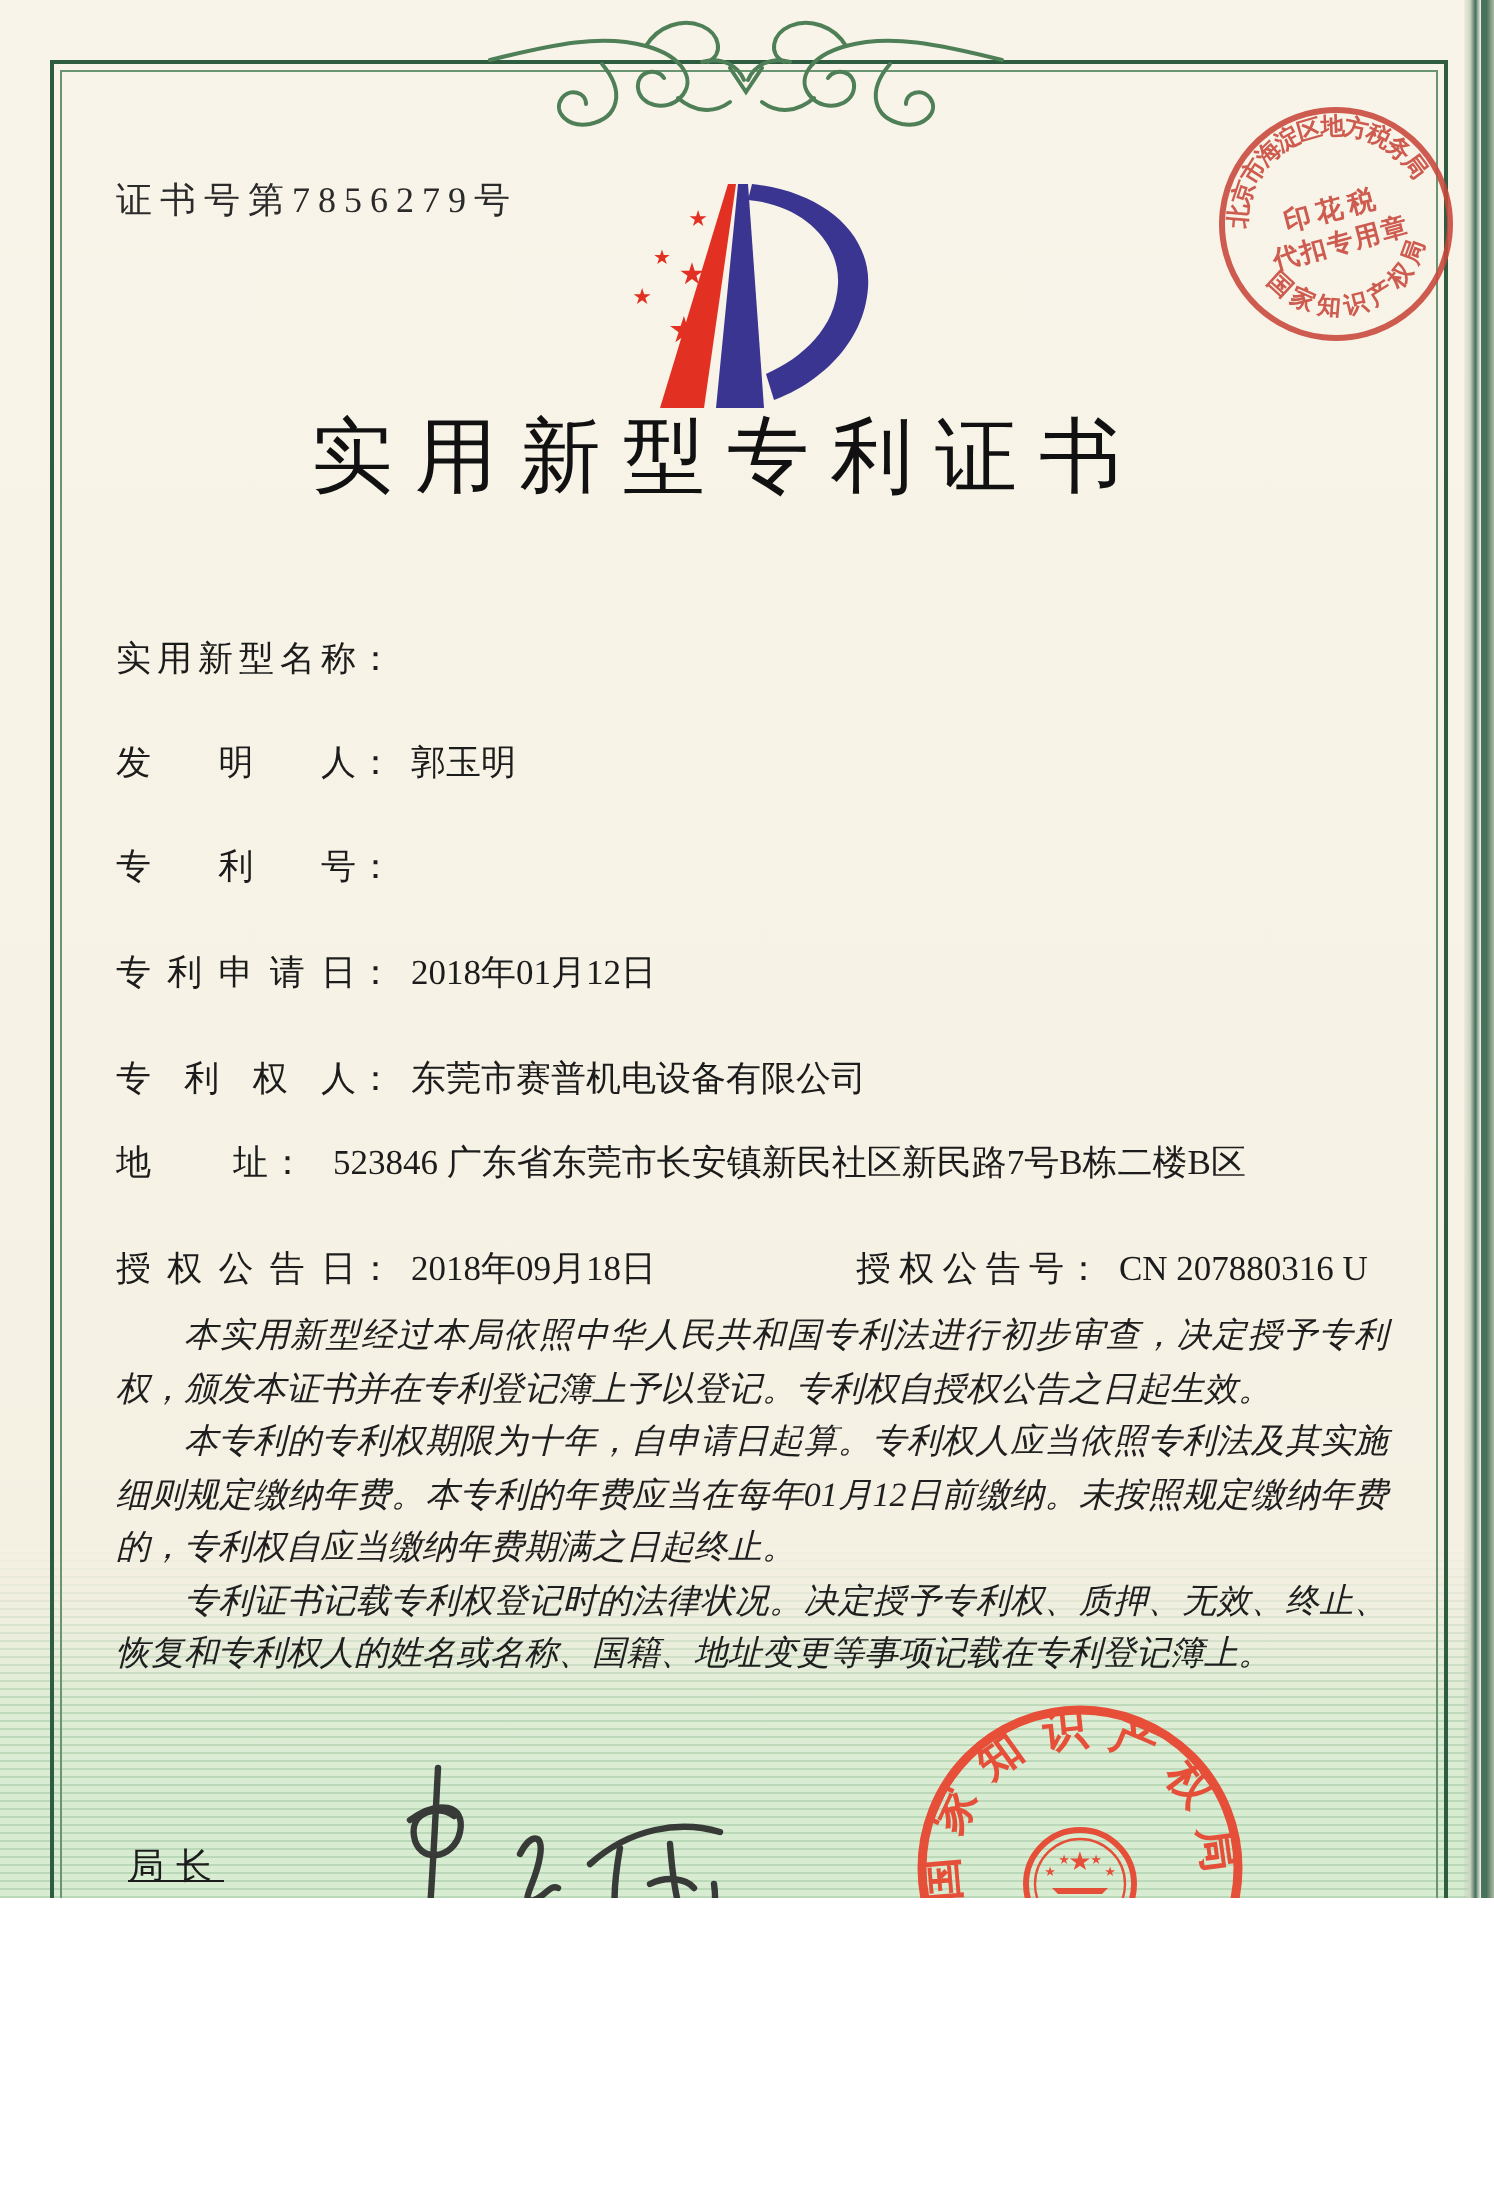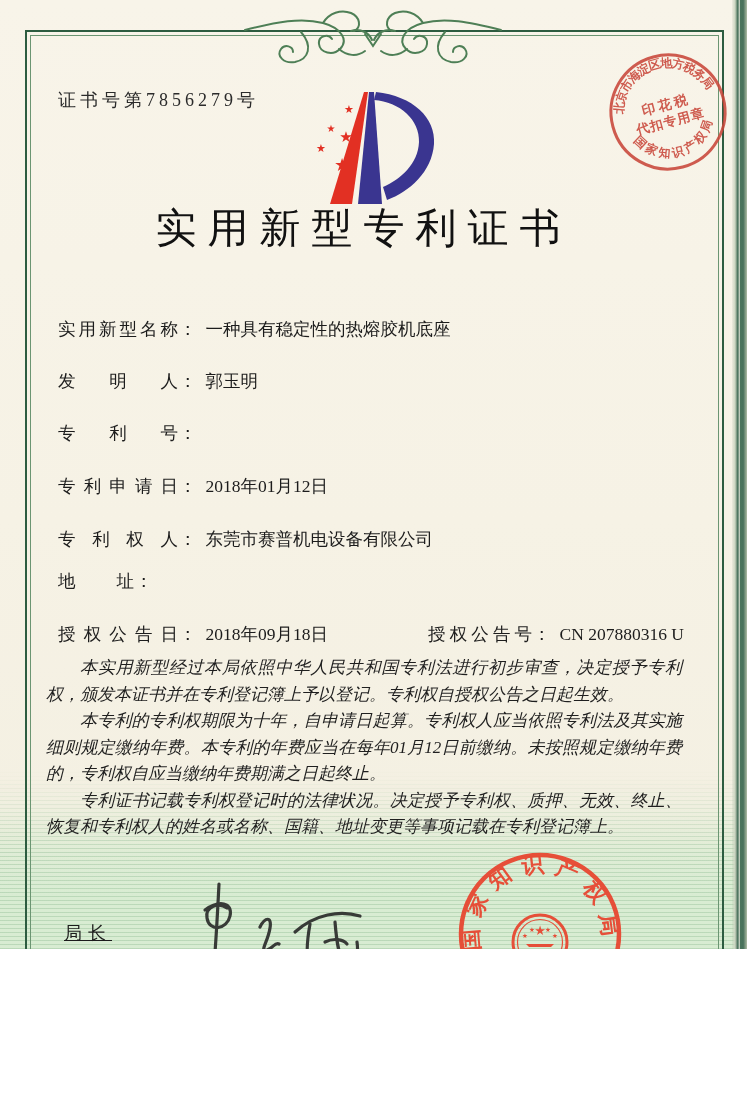--- a/index.html
+++ b/index.html
@@ -32,21 +32,21 @@
   .cert-no{position:absolute; left:58px; top:88px; font-size:18px; letter-spacing:4px; color:#2b2b2b; z-index:3;}
   .title{position:absolute; left:0; right:20px; top:201px; text-align:center; font-size:41px; font-weight:normal; letter-spacing:11px; color:#111; z-index:3;}
   .row{position:absolute; left:58px; display:flex; align-items:flex-start; font-size:17.5px; z-index:3; line-height:26px;}
   .flabel{display:inline-block; width:120px; text-align:justify; text-align-last:justify; white-space:nowrap;}
   .sep{margin-left:1px;}
   .fvalue{margin-left:9px; white-space:nowrap;}
   .row-addr .flabel{width:76px;}
   .row-addr .fvalue{margin-left:14px; width:515px; white-space:normal;}
   .grant-no{left:428px;}
   .grant-no .flabel{width:104px;}
-  .paras{position:absolute; left:46px; top:655px; width:636px; z-index:3;}
+  .paras{position:absolute; left:58px; top:655px; width:636px; z-index:3;}
   .paras p{margin:0; font-size:17px; line-height:26.5px; text-indent:2em; font-style:italic; color:#1f1f1f; text-align:justify;}
   .signer-title{position:absolute; left:64px; top:921px; font-size:18px; letter-spacing:6px; z-index:3;text-decoration:underline;}
   .signer-name{position:absolute; left:64px; top:962px; font-size:18px; letter-spacing:4px; z-index:3;text-decoration:underline;}
   .seal-date{position:absolute; left:456px; top:985px; font-size:16.5px; letter-spacing:1px; color:#161616; z-index:5;}
   .footer{position:absolute; left:240px; top:1048px; width:200px; text-align:center; font-size:15px; letter-spacing:2px; color:#2a2a2a; z-index:3;}
   svg text{font-family:"DejaVu Sans","Liberation Sans",sans-serif;}
   .sig{position:absolute; left:175px; top:872px; z-index:3;}
   .seal{position:absolute; left:450px; top:844px; z-index:4; opacity:.93;}
   .stamp{position:absolute; left:602px; top:46px; z-index:4; opacity:.88;}
   .logo{position:absolute; left:297px; top:84px; z-index:3;}
@@ -125,21 +125,20 @@
       <text x="0" y="-3" font-size="13.5" letter-spacing="3" text-anchor="middle" font-weight="bold">印花税</text>
       <text x="0" y="14" font-size="13" letter-spacing="1" text-anchor="middle" font-weight="bold">代扣专用章</text>
     </g>
   </svg>
 
   <div class="title">实用新型专利证书</div>
 
   <div class="row" style="top:316px">
     <span class="flabel">实用新型名称</span>
       <span class="sep">：</span>
-    <span class="fvalue">一种具有稳定性的热熔胶机底座</span>
   </div>
   <div class="row" style="top:368px">
     <span class="flabel">发明人</span>
       <span class="sep">：</span>
     <span class="fvalue">郭玉明</span>
   </div>
   <div class="row" style="top:420px">
     <span class="flabel">专利号</span>
       <span class="sep">：</span>
   </div>
@@ -149,20 +148,21 @@
     <span class="fvalue">2018年01月12日</span>
   </div>
   <div class="row" style="top:526px">
     <span class="flabel">专利权人</span>
       <span class="sep">：</span>
     <span class="fvalue">东莞市赛普机电设备有限公司</span>
   </div>
   <div class="row row-addr" style="top:568px">
     <span class="flabel">地址</span>
       <span class="sep">：</span>
+    <span class="fvalue">523846 广东省东莞市长安镇新民社区新民路7号B栋二楼B区</span>
   </div>
   <div class="row" style="top:621px">
     <span class="flabel">授权公告日</span>
       <span class="sep">：</span>
     <span class="fvalue">2018年09月18日</span>
   </div>
   <div class="row grant-no" style="top:621px">
     <span class="flabel">授权公告号</span>
       <span class="sep">：</span>
     <span class="fvalue">CN 207880316 U</span>

